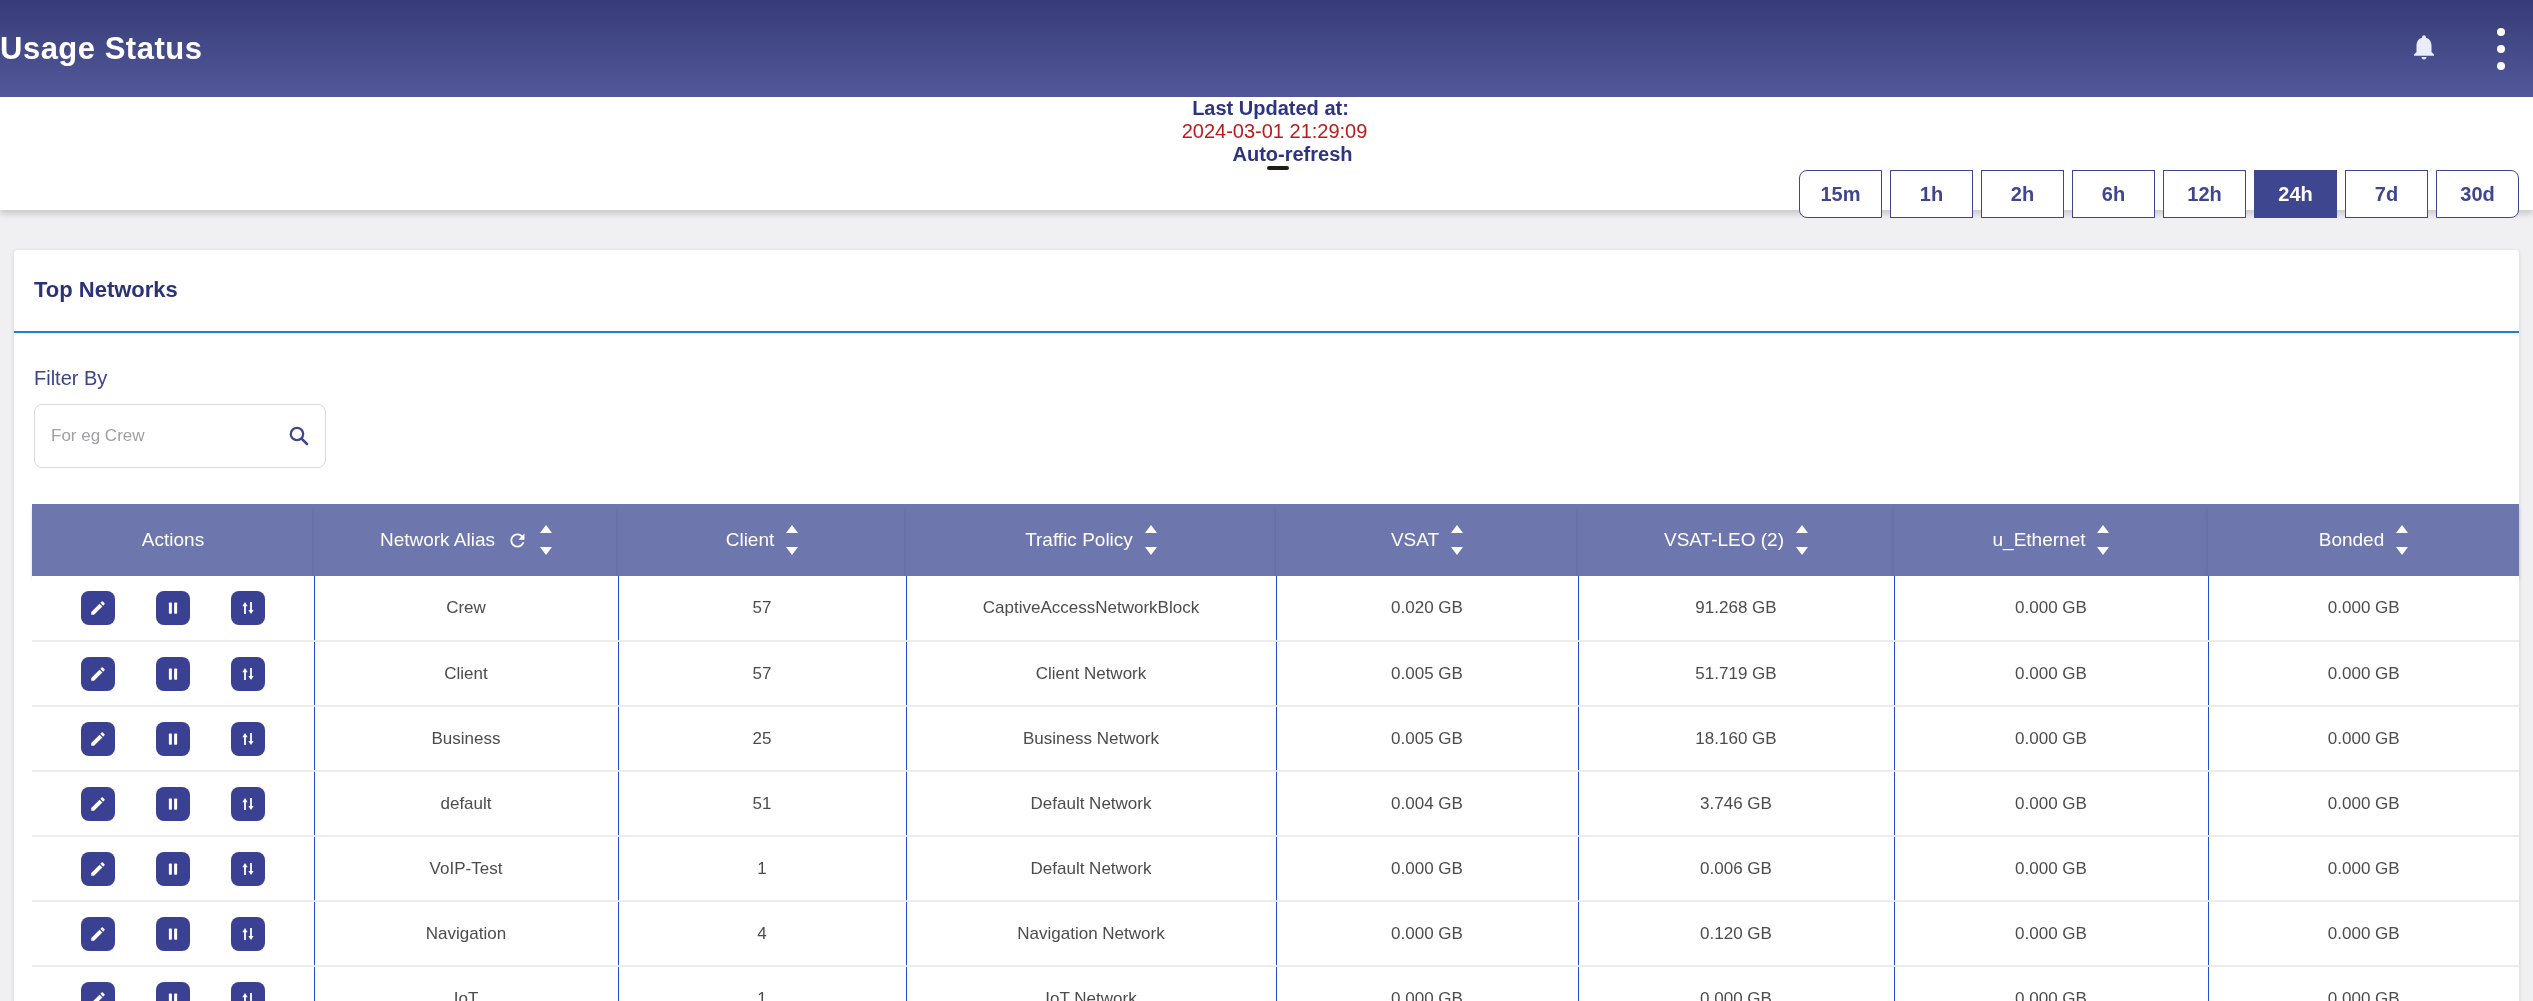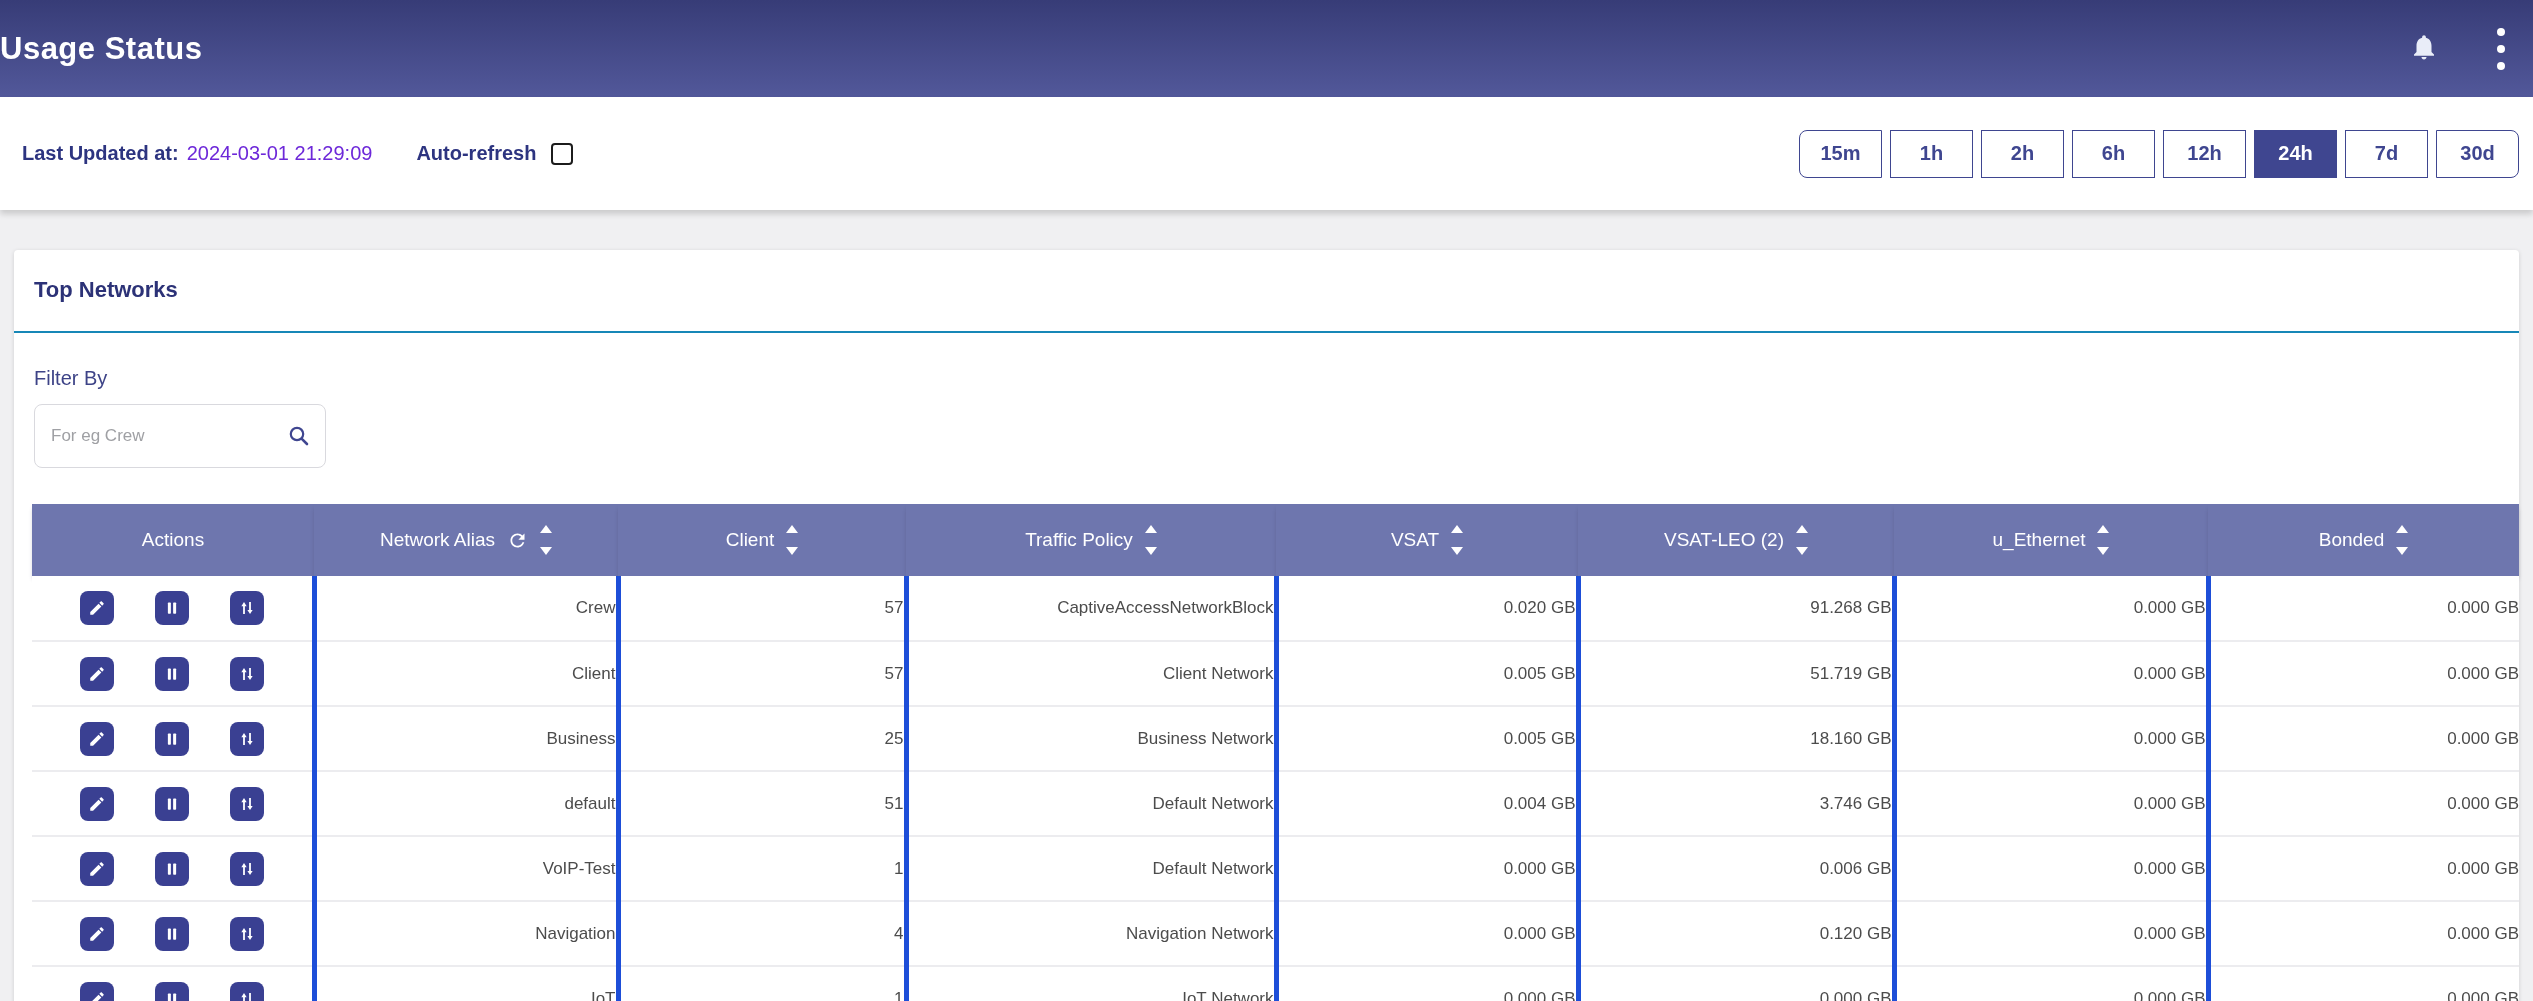--- a/index.html
+++ b/index.html
@@ -36,24 +36,24 @@
   .icon-btn{background:none;border:none;cursor:pointer;display:flex;align-items:center;justify-content:center;}
   .kebab{display:flex;flex-direction:column;gap:9px;}
   .kebab i{width:8px;height:8px;border-radius:50%;background:#fff;display:block;}
 
   
   .toolbar{
     height:113px;background:#ffffff;
     box-shadow:0 4px 6px rgba(0,0,0,.16);
     display:flex;align-items:center;
     padding:0 14px 0 22px;
-    position:relative;z-index:5;
+    position:relative;z-index:5;flex-direction:column;
   }
   .last-updated-label{font-size:20px;font-weight:bold;color:var(--navy-text,#2d3480);}
-  .last-updated-value{font-size:20px;color:#6d28d9;margin-left:8px;}
+  .last-updated-value{font-size:20px;color:#b91c1c;margin-left:8px;}
   .auto-refresh-label{font-size:20px;font-weight:bold;color:var(--navy-text,#2d3480);margin-left:44px;}
   .checkbox{
     width:22px;height:22px;border:2px solid #1c1c1c;border-radius:4px;
     margin-left:15px;background:#fff;cursor:pointer;
   }
   .range-group{margin-left:auto;display:flex;gap:9px;}
   .range-btn{
     width:83px;height:48px;background:#fff;
     border:1px solid var(--accent-navy,#3f4690);
     color:var(--accent-navy,#3f4690);
@@ -103,21 +103,21 @@
   .th-inner{display:flex;align-items:center;justify-content:center;gap:12px;}
   .sort{display:flex;flex-direction:column;gap:14px;cursor:pointer;}
   .sort .up{width:0;height:0;border-left:6px solid transparent;border-right:6px solid transparent;border-bottom:8px solid #fff;display:block;}
   .sort .down{width:0;height:0;border-left:6px solid transparent;border-right:6px solid transparent;border-top:8px solid #fff;display:block;}
   .refresh-icon{display:flex;align-items:center;cursor:pointer;}
   tbody td{
     height:65px;background:#fff;text-align:center;vertical-align:middle;
     font-size:17px;color:#4c4c4c;
     border-bottom:2px solid #ececef;
   }
-  tbody td + td{border-left:5px solid #1d4ed8;text-align:right;}
+  tbody td + td{border-left:1px solid #1d4ed8;}
   .actions{display:flex;align-items:center;justify-content:center;gap:41px;}
   .action-btn{
     width:34px;height:34px;border:none;border-radius:8px;cursor:pointer;
     background:var(--action-btn-bg,#3a4092);
     display:inline-flex;align-items:center;justify-content:center;
   }
 </style>
 </head>
 <body>
 

